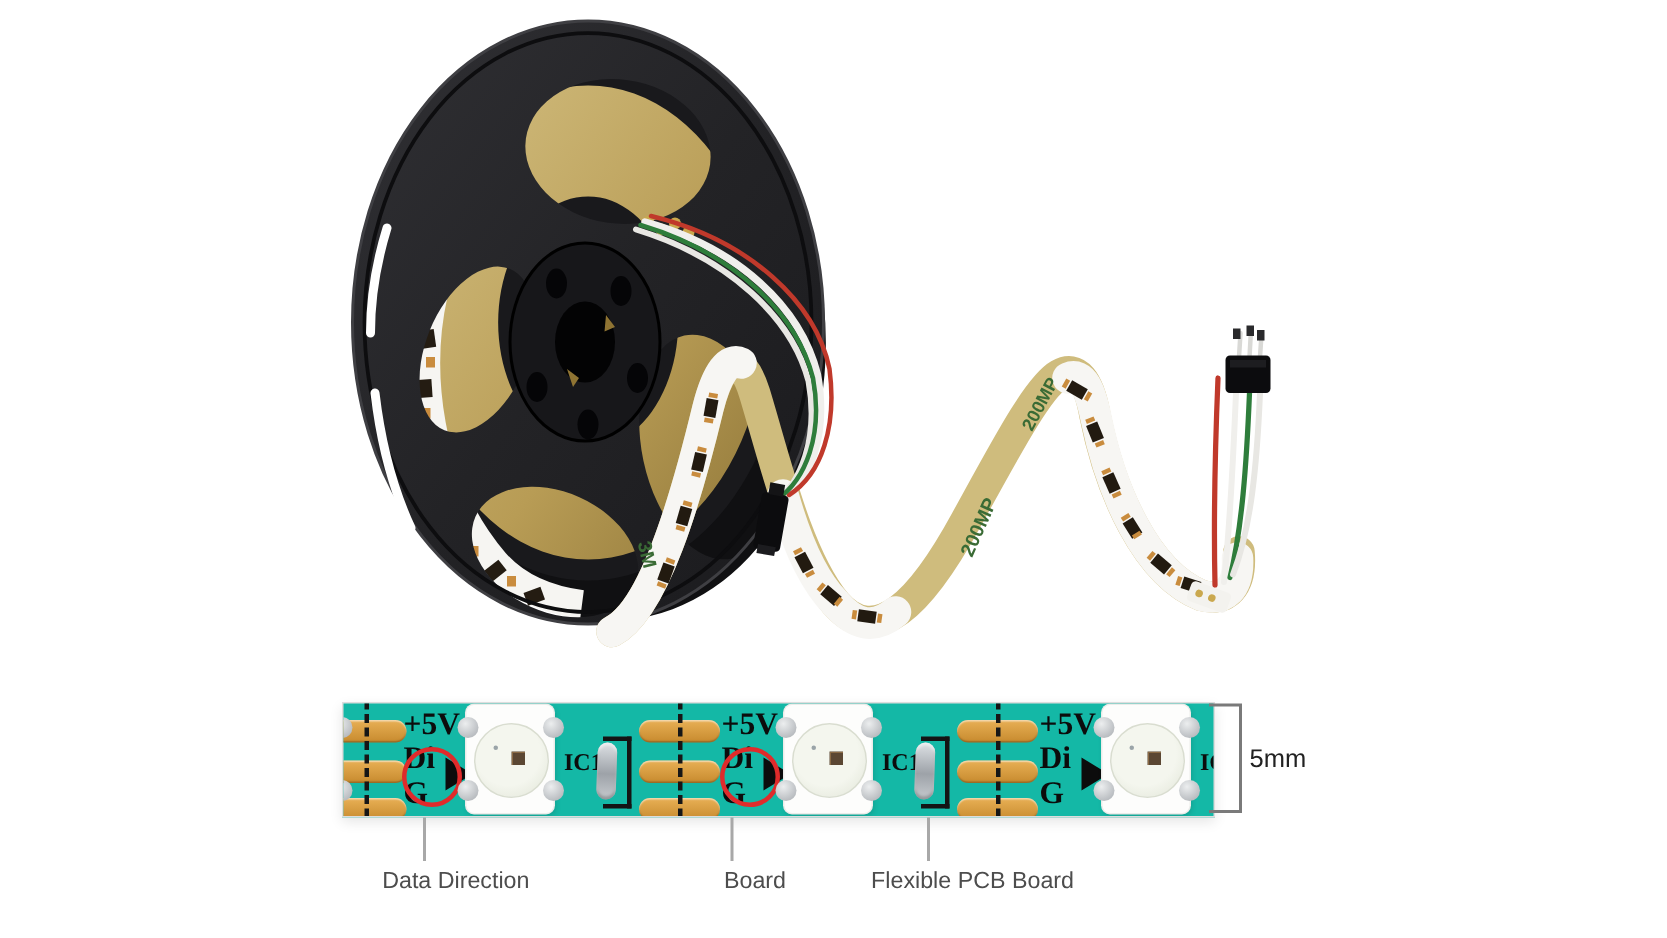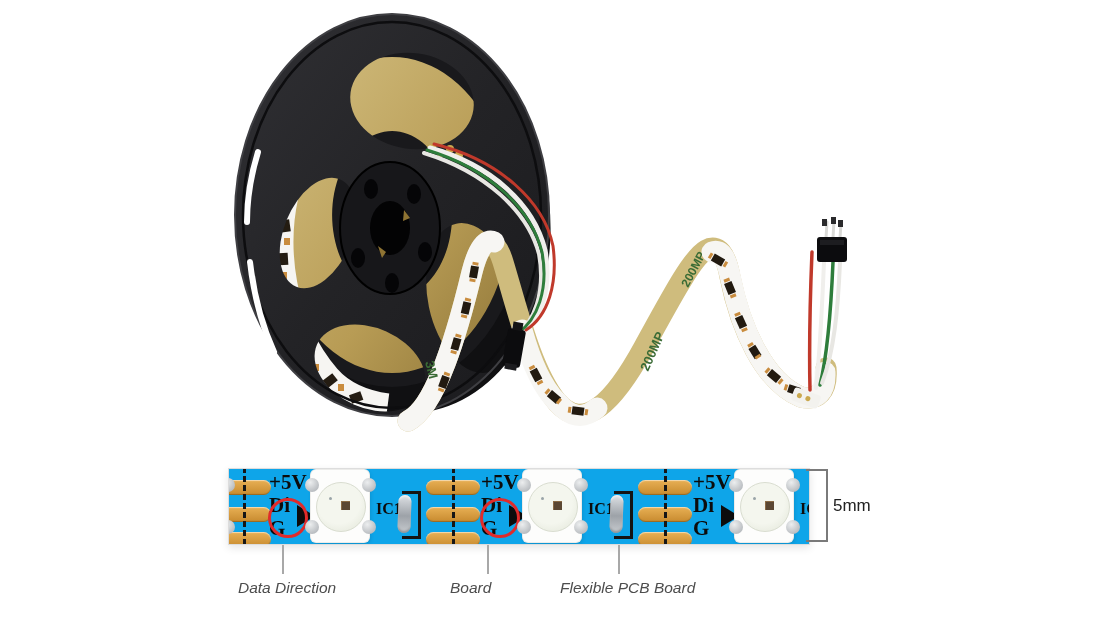--- a/index.html
+++ b/index.html
@@ -1,21 +1,21 @@
 <!DOCTYPE html>
 <html><head>
 <meta charset="utf-8">
 <style>
   html,body{margin:0;padding:0;background:#ffffff;}
   .stage{position:relative;width:1111px;height:625px;background:#ffffff;overflow:hidden;
          font-family:"Liberation Sans", sans-serif;}
   .photo{position:absolute;left:0;top:0;}
 
   
-  .strip{position:absolute;left:228px;top:468px;width:580px;height:75px;background:#0ea5e9;
+  .strip{position:absolute;left:228px;top:468px;width:580px;height:75px;background:#14b8a6;
          border:1px solid #ddd;overflow:hidden;box-shadow:0 3px 8px rgba(0,0,0,.10);}
   .cutline{position:absolute;top:-2px;height:104%;width:0;border-left:3px dashed #161616;}
   .padcol{position:absolute;top:0;width:54px;height:100%;}
   .pad{position:absolute;left:0;width:54px;height:15px;border-radius:8px;
        background:linear-gradient(#e8b055,#c78a2e);
        box-shadow:inset 0 1px 1px rgba(255,255,255,.55), inset 0 -1px 1px rgba(0,0,0,.25);}
   .segment{position:absolute;top:0;height:100%;width:215px;}
   .pins{position:absolute;left:15px;top:2px;font-family:"Liberation Serif", serif;
         font-weight:bold;font-size:21px;line-height:23px;color:#0c0c0c;letter-spacing:0;}
   .pins span{display:block;}
@@ -44,21 +44,21 @@
        box-shadow:inset 0 2px 2px rgba(255,255,255,.6), inset 0 -2px 2px rgba(0,0,0,.25);
        transform:rotate(2deg);}
 
   
   .dim-v{position:absolute;left:826px;top:470px;height:71px;width:0;border-left:2px solid #7a7a7a;}
   .dim-t{position:absolute;left:806px;width:22px;height:0;border-top:2px solid #7a7a7a;}
   .dim-label{position:absolute;left:833px;top:496px;font-size:17px;color:#222;}
 
   
   .leader{position:absolute;top:545px;height:29px;width:0;border-left:2px solid #a8a8a8;}
-  .callout{position:absolute;top:579px;font-size:15.5px;color:#4d4d4d;text-align:left;font-style:italic;}
+  .callout{position:absolute;top:579px;font-size:15.5px;color:#4d4d4d;text-align:right;}
 </style>
 </head>
 <body>
 
 <div class="stage">
 
   <svg class="photo" width="1111" height="625" viewBox="0 0 1111 625">
     <defs>
       <linearGradient id="flangeG" x1="0" y1="0" x2="1" y2="1">
         <stop offset="0" stop-color="#303034"></stop>
@@ -349,15 +349,15 @@
     <div class="dim-v"></div>
     <div class="dim-t" style="top:540px"></div>
     <div class="dim-label">5mm</div>
   </div>
 
   <div class="leader" style="left:282px"></div>
   <div class="leader" style="left:487px"></div>
   <div class="leader" style="left:618px"></div>
   <div class="callout" style="left:238px;width:115px">Data Direction</div>
   <div class="callout" style="left:450px;width:74px">Board</div>
-  <div class="callout" style="left:560px;width:136px">Flexible PCB Board</div>
+  <div class="callout" style="left:580px;width:136px">Flexible PCB Board</div>
 
 </div>
 
 </body></html>

